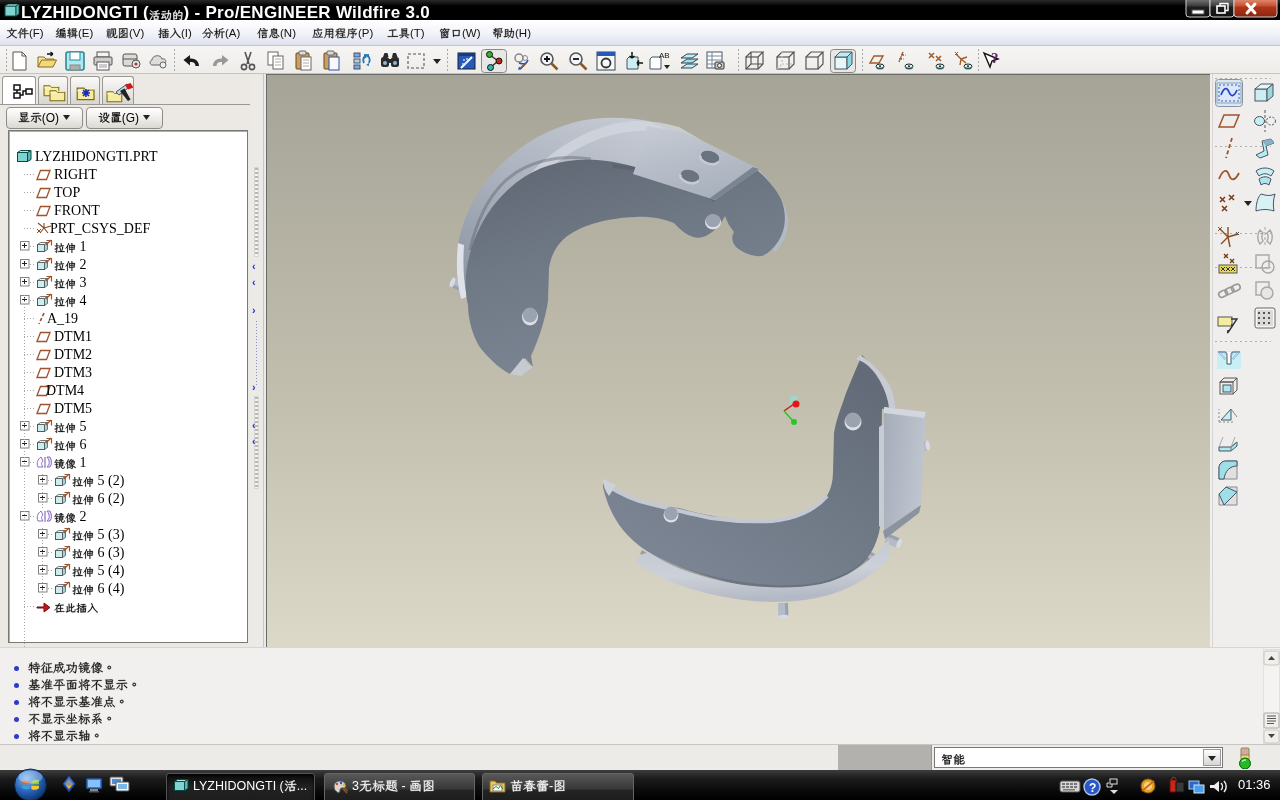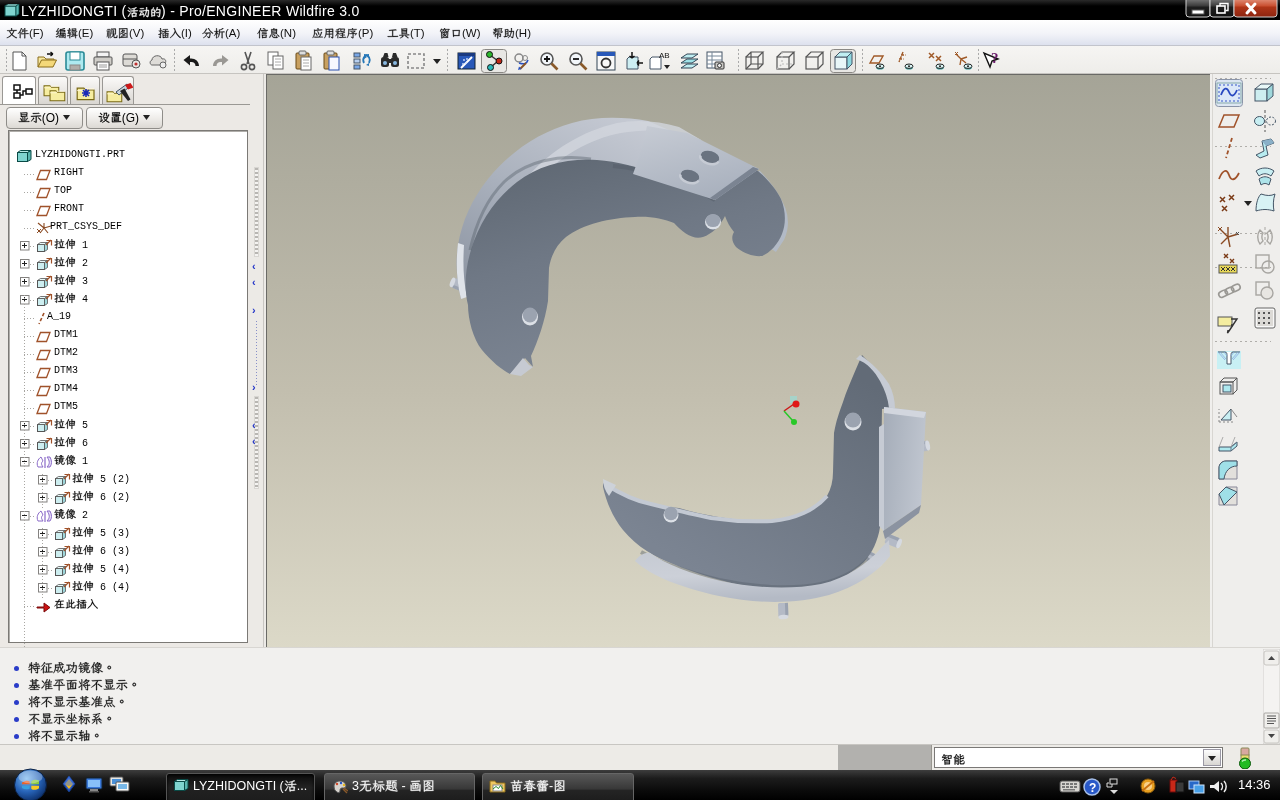--- a/index.html
+++ b/index.html
@@ -1,30 +1,30 @@
 <!DOCTYPE html>
 <html><head><meta charset="utf-8"><title>Pro/ENGINEER</title>
 <style>
 *{margin:0;padding:0;box-sizing:border-box}
 html,body{width:1280px;height:800px;overflow:hidden;font-family:"Liberation Sans",sans-serif}
 .abs{position:absolute}
 #root{position:relative;width:1280px;height:800px;background:#f0efed}
 #title{left:0;top:0;width:1280px;height:20px;background:linear-gradient(#2a2a2a,#000 30%,#000);color:#fff}
-#ttxt{left:21px;top:3px;font-size:14px;font-weight:normal;letter-spacing:0.3px;white-space:nowrap}
+#ttxt{left:21px;top:3px;font-size:17px;font-weight:bold;letter-spacing:0.3px;white-space:nowrap}
 #menu{left:0;top:20px;width:1280px;height:26px;background:linear-gradient(#ffffff,#f2f3f8 55%,#dde1ee);border-bottom:1px solid #c2c4cc}
 .mi{position:absolute;top:7px;font-size:11.5px;color:#111;white-space:nowrap}
 #tbar{left:0;top:46px;width:1280px;height:28px;background:linear-gradient(#f6f5f3,#eeedea);border-bottom:1px solid #c6c4c0}
 .tsep{position:absolute;top:3px;width:1px;height:22px;background:repeating-linear-gradient(#aaa 0 2px,#f0efec 2px 4px)}
 .ti{position:absolute;top:49px}
 #panel{left:0;top:74px;width:266px;height:573px;background:#ece9e5}
 .tab{position:absolute;top:2px;height:28px;border:1px solid #9a9894;border-bottom:none;border-radius:3px 3px 0 0;background:linear-gradient(#fbfaf9,#d9d6d1)}
 #tabline{position:absolute;left:0;top:30px;width:266px;height:1px;background:#9a9894}
 .pbtn{position:absolute;top:33px;height:22px;border:1px solid #8f8d89;border-radius:4px;background:linear-gradient(#ffffff,#efedea 50%,#dcd9d4);font-size:12px;color:#000;text-align:center;line-height:20px}
 #treebox{position:absolute;left:8px;top:56px;width:240px;height:513px;background:#fff;border:1px solid #7b7975;box-shadow:inset 1px 1px 0 #b0aeaa}
-.trow{position:absolute;white-space:nowrap;font-family:Liberation Mono, monospace;font-size:10px;color:#000}
+.trow{position:absolute;white-space:nowrap;font-family:Liberation Serif, serif;font-size:14px;color:#000}
 #viewport{left:266px;top:74px;width:944px;height:573px}
 #rtools{left:1212px;top:74px;width:68px;height:573px;background:#efeeec;border-left:1px solid #d8d6d2}
 .rsep{position:absolute;width:56px;height:1px;background:repeating-linear-gradient(90deg,#b0aeaa 0 2px,#efeeec 2px 5px)}
 #msg{left:0;top:647px;width:1280px;height:97px;background:#f1f0ee;border-top:1px solid #d8d6d2}
 .mrow{position:absolute;left:28px;font-size:13px;color:#111;white-space:nowrap}
 .mdot{position:absolute;left:14px;width:5px;height:5px;border-radius:50%;background:#2a3cc8}
 #status{left:0;top:744px;width:1280px;height:26px;background:#edebe7;border-top:1px solid #c8c6c2}
 #taskbar{left:0;top:770px;width:1280px;height:30px;background:linear-gradient(#3d3d3d,#1c1c1c 28%,#0a0a0a 70%,#000)}
 .tkbtn{position:absolute;top:3px;height:35px;border-radius:3px;color:#fff;font-size:12.5px}
 .tray{position:absolute;color:#fff}
@@ -626,21 +626,21 @@
         <div class="trow" style="left:45px;top:216px">DTM2</div>
         <div class="abs" style="left:15px;top:241px;width:12px;height:1px;background:repeating-linear-gradient(90deg,#a8a6a2 0 1px,transparent 1px 3px)"></div>
         <span class="abs" style="left:27px;top:234px"><svg width="15" height="12">
             <path d="M1 10.5 L4.5 1.5 H14 L10.5 10.5 Z" fill="none" stroke="#a0522a" stroke-width="1.3"></path>
           </svg></span>
         <div class="trow" style="left:45px;top:234px">DTM3</div>
         <div class="abs" style="left:15px;top:259px;width:12px;height:1px;background:repeating-linear-gradient(90deg,#a8a6a2 0 1px,transparent 1px 3px)"></div>
         <span class="abs" style="left:27px;top:252px"><svg width="15" height="12">
             <path d="M1 10.5 L4.5 1.5 H14 L10.5 10.5 Z" fill="none" stroke="#a0522a" stroke-width="1.3"></path>
           </svg></span>
-        <div class="trow" style="left:45px;top:252px">DTM4</div>
+        <div class="trow" style="left:37px;top:252px">DTM4</div>
         <div class="abs" style="left:15px;top:277px;width:12px;height:1px;background:repeating-linear-gradient(90deg,#a8a6a2 0 1px,transparent 1px 3px)"></div>
         <span class="abs" style="left:27px;top:270px"><svg width="15" height="12">
             <path d="M1 10.5 L4.5 1.5 H14 L10.5 10.5 Z" fill="none" stroke="#a0522a" stroke-width="1.3"></path>
           </svg></span>
         <div class="trow" style="left:45px;top:270px">DTM5</div>
         <div class="abs" style="left:15px;top:295px;width:12px;height:1px;background:repeating-linear-gradient(90deg,#a8a6a2 0 1px,transparent 1px 3px)"></div>
         <svg class="abs" style="left:11px;top:290px" width="10" height="10">
           <rect x="0.5" y="0.5" width="8.5" height="8.5" fill="#fff" stroke="#848280"></rect>
           <g stroke="#222">
             <path d="M2 4.5 h5 M4.5 2 v5"></path>
@@ -1303,14 +1303,14 @@
         <path d="M86 13 a4 4 0 0 1 8 0 a4 4 0 0 1 -8 0" fill="#f8d088"></path>
         <path d="M84 18 L96 8" stroke="#c87010" stroke-width="1.8"></path>
 <rect x="112" y="7" width="7" height="12" fill="#c82818" stroke="#6a0a0a"></rect>
         <rect x="118" y="9" width="8" height="10" fill="#3a3a3a" stroke="#111"></rect>
         <path d="M113 7 l2-3 l3 1.5" stroke="#c82818" fill="none"></path>
 <rect x="131" y="8" width="10" height="8" fill="#2868c8" stroke="#a8c8f0"></rect>
         <rect x="136" y="12" width="10" height="8" fill="#48a0e8" stroke="#cfe4fa"></rect>
 <path d="M152 12 h4 l5-4 v11 l-5-4 h-4 z" fill="#eee"></path>
         <path d="M163 10 a5 5 0 0 1 0 7 M166 8 a8 8 0 0 1 0 11" stroke="#eee" fill="none" stroke-width="1.5"></path>
 </svg>
-      <span class="tray" style="left:1238px;top:7px;font-size:13px">14:36</span>
+      <span class="tray" style="left:1238px;top:7px;font-size:13px">01:36</span>
     </div>
   </div>
 </body></html>

